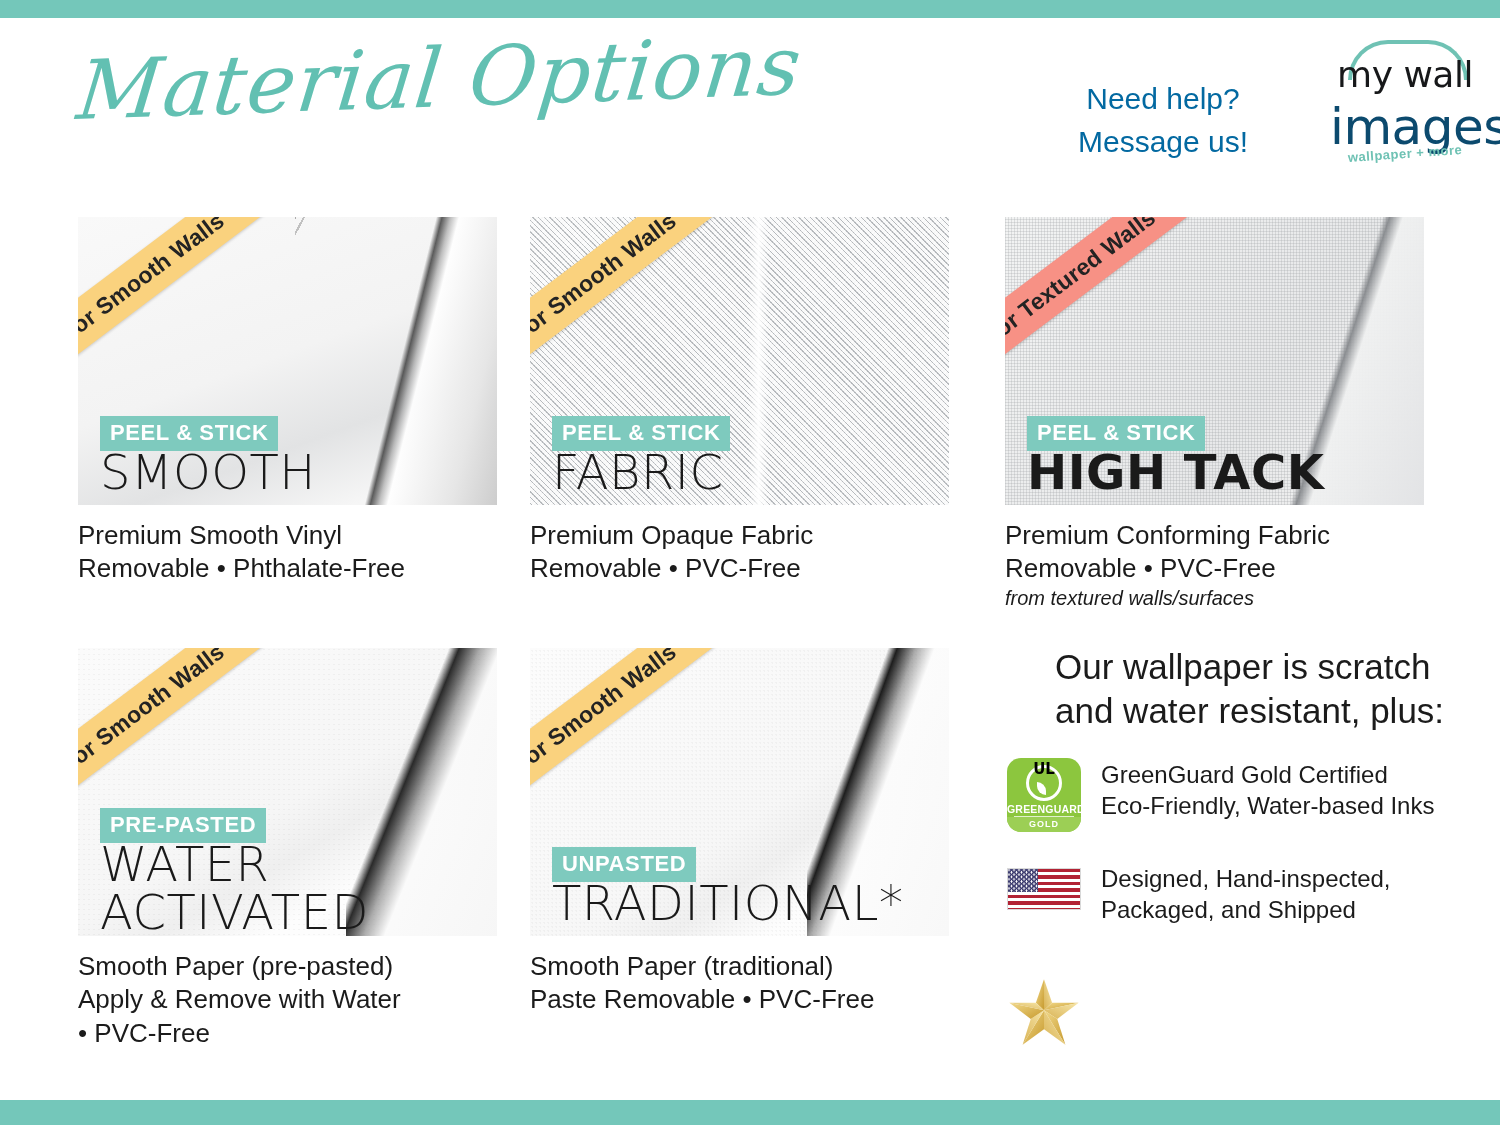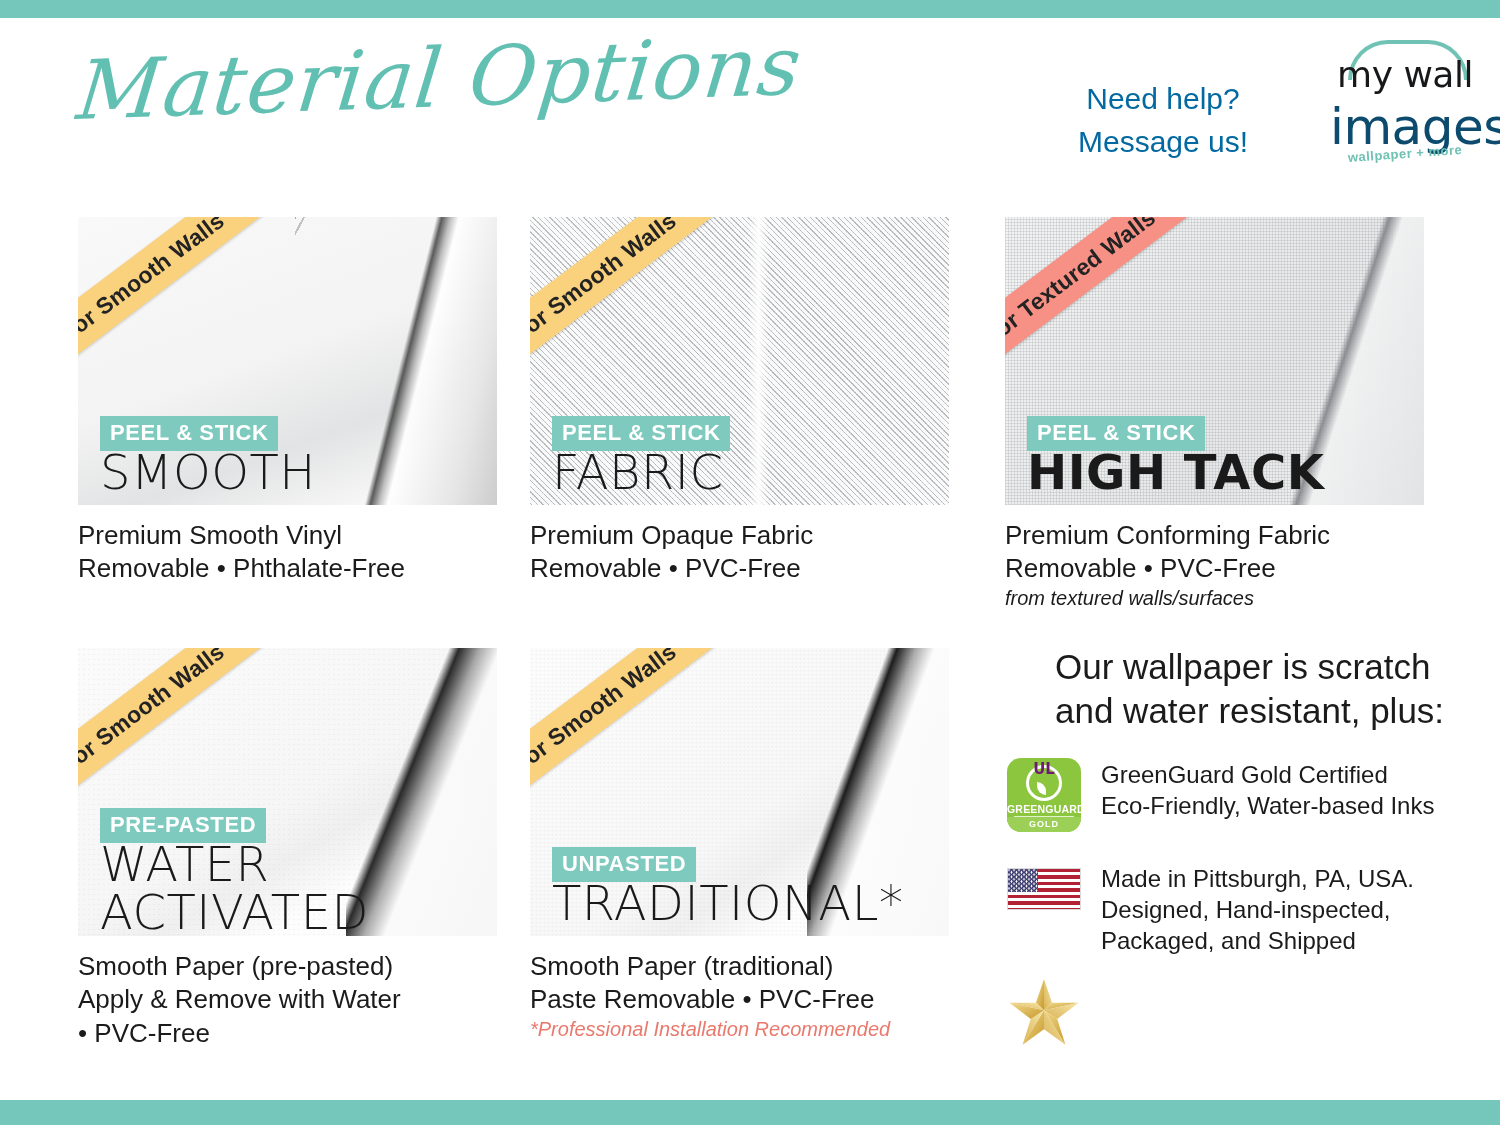--- a/index.html
+++ b/index.html
@@ -175,21 +175,21 @@
   .gg {
     position: relative; width: 74px; height: 74px; flex: 0 0 74px;
     border-radius: 14px; background: #8cc63e; overflow: hidden;
   }
   .gg-circle {
     position: absolute; left: 19px; top: 7px; width: 36px; height: 36px;
     border-radius: 50%; border: 3px solid #ffffff;
   }
   .gg-ul {
     position: absolute; left: 0; top: 2px; width: 36px; text-align: center;
-    font-size: 15px; font-weight: bold; color: #701a75; font-family: "DejaVu Sans", sans-serif;
+    font-size: 15px; font-weight: bold; color: #000000; font-family: "DejaVu Sans", sans-serif;
   }
   .gg-leaf {
     position: absolute; left: 13px; top: 18px; width: 9px; height: 13px;
     background: #ffffff; border-radius: 0 9px 0 9px;
   }
   .gg-word {
     position: absolute; left: 0; top: 45px; width: 74px; text-align: center;
     font-size: 10.5px; font-weight: bold; color: #ffffff; letter-spacing: .2px;
   }
   .gg-rule { position: absolute; left: 7px; top: 58px; width: 60px; height: 1px; background: rgba(255,255,255,.75); }
@@ -294,21 +294,20 @@
 
   <div class="card" style="left:530px; top:648px; width:419px;">
     <div class="card-img tex-paper2">
       <div class="ribbon yellow">for Smooth Walls</div>
       <div class="badge" style="left:22px; top:199px;">UNPASTED</div>
       <div class="card-name" style="left:22px; top:231px;">TRADITIONAL*</div>
     </div>
     <div class="card-desc" style="top:302px;">
       <div>Smooth Paper (traditional)</div>
       <div>Paste Removable • PVC-Free</div>
-      <div class="card-note red">*Professional Installation Recommended</div>
     </div>
   </div>
 
   <div class="promo-head">
     <div>Our wallpaper is scratch</div>
     <div>and water resistant, plus:</div>
   </div>
 
   <div class="feature" style="top:758px;">
     <div class="gg">
@@ -324,21 +323,20 @@
       <div>Eco-Friendly, Water-based Inks</div>
     </div>
   </div>
 
   <div class="feature" style="top:862px;">
     <div class="flag">
       <div class="flag-canton"></div>
       <div class="flag-stars"></div>
     </div>
     <div class="feat-text">
-      <div>Made in Pittsburgh, PA, USA.</div>
       <div>Designed, Hand-inspected,</div>
       <div>Packaged, and Shipped</div>
     </div>
   </div>
 
   <div class="feature" style="top:975px;">
     <div class="star">
       <svg width="74" height="70" viewBox="0 0 100 95" aria-hidden="true">
         <defs>
           <linearGradient id="g1" x1="0" y1="0" x2="1" y2="1">

